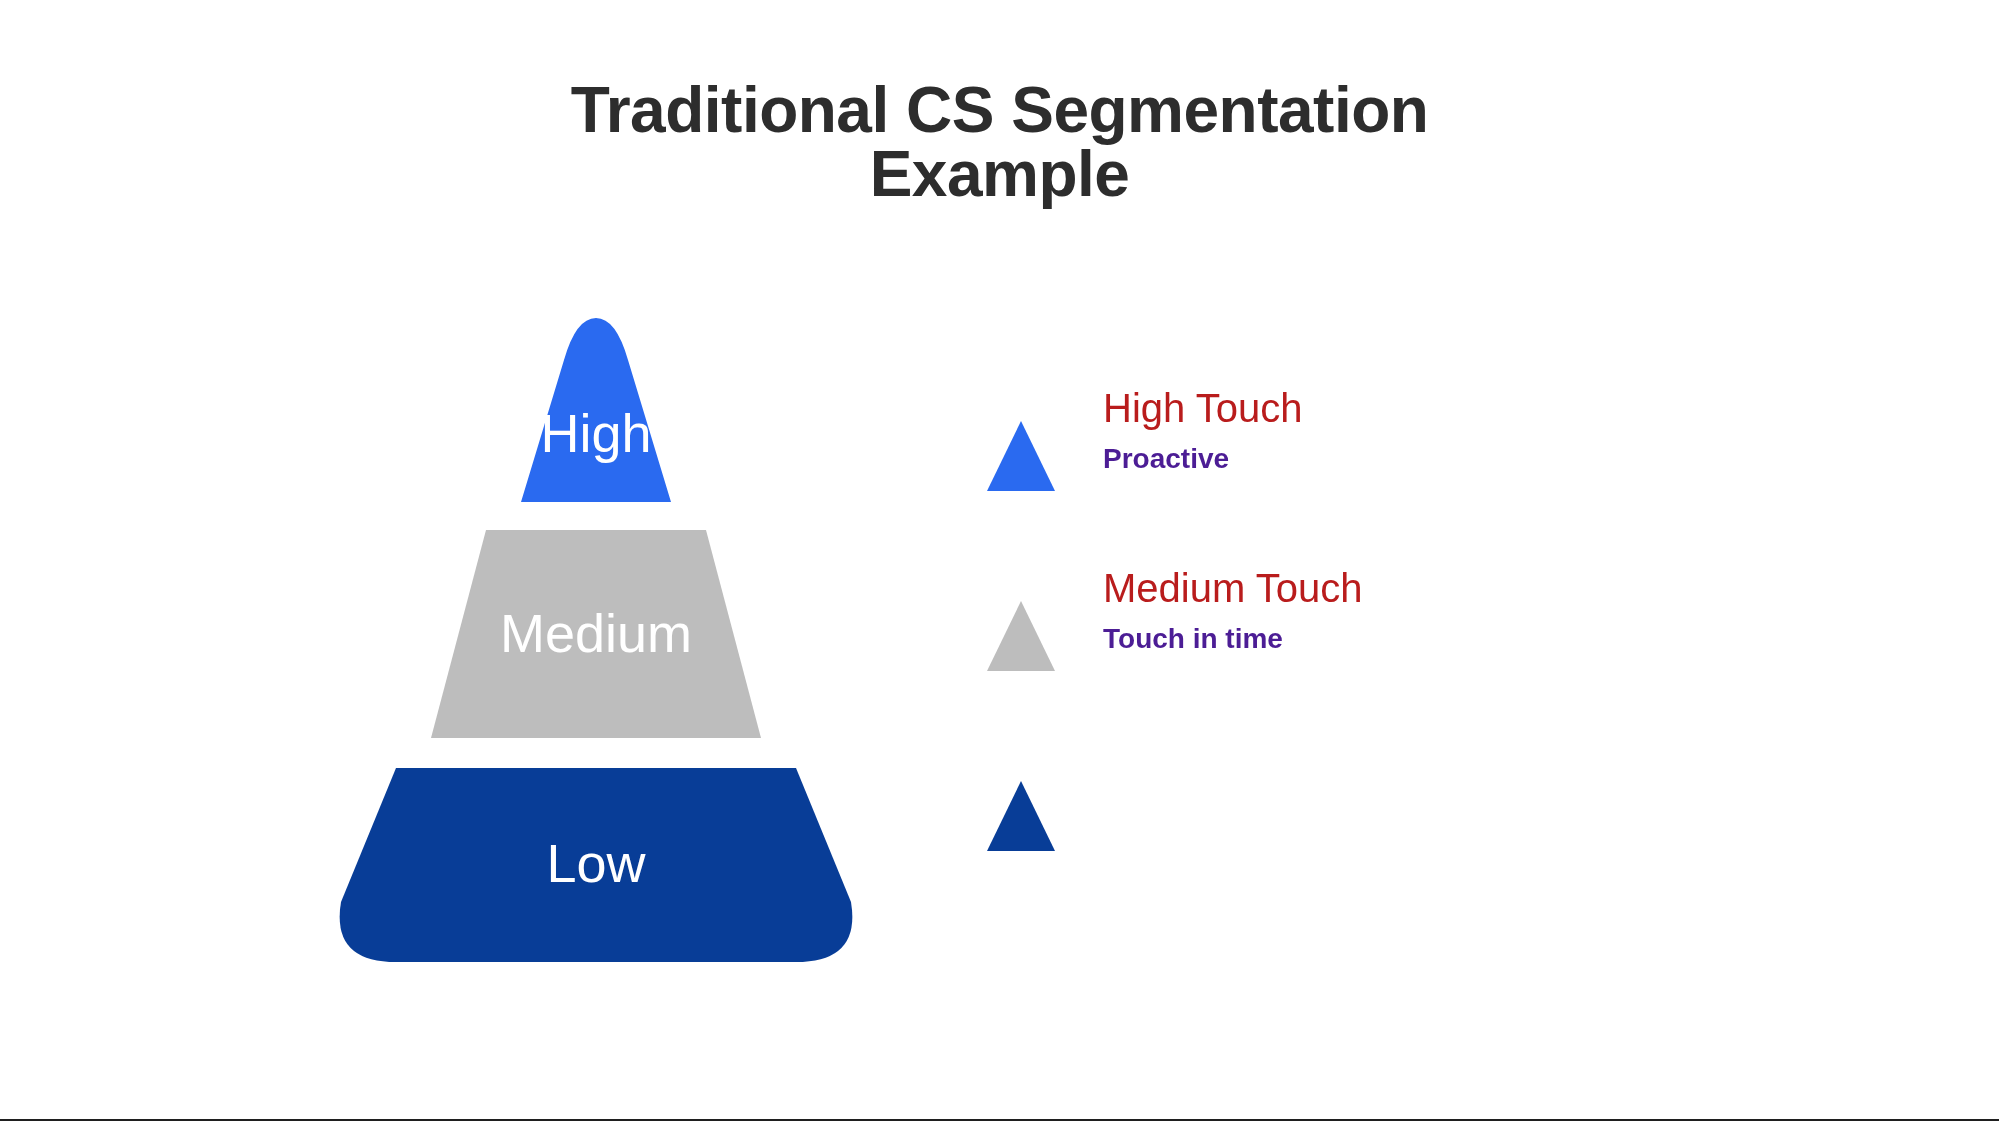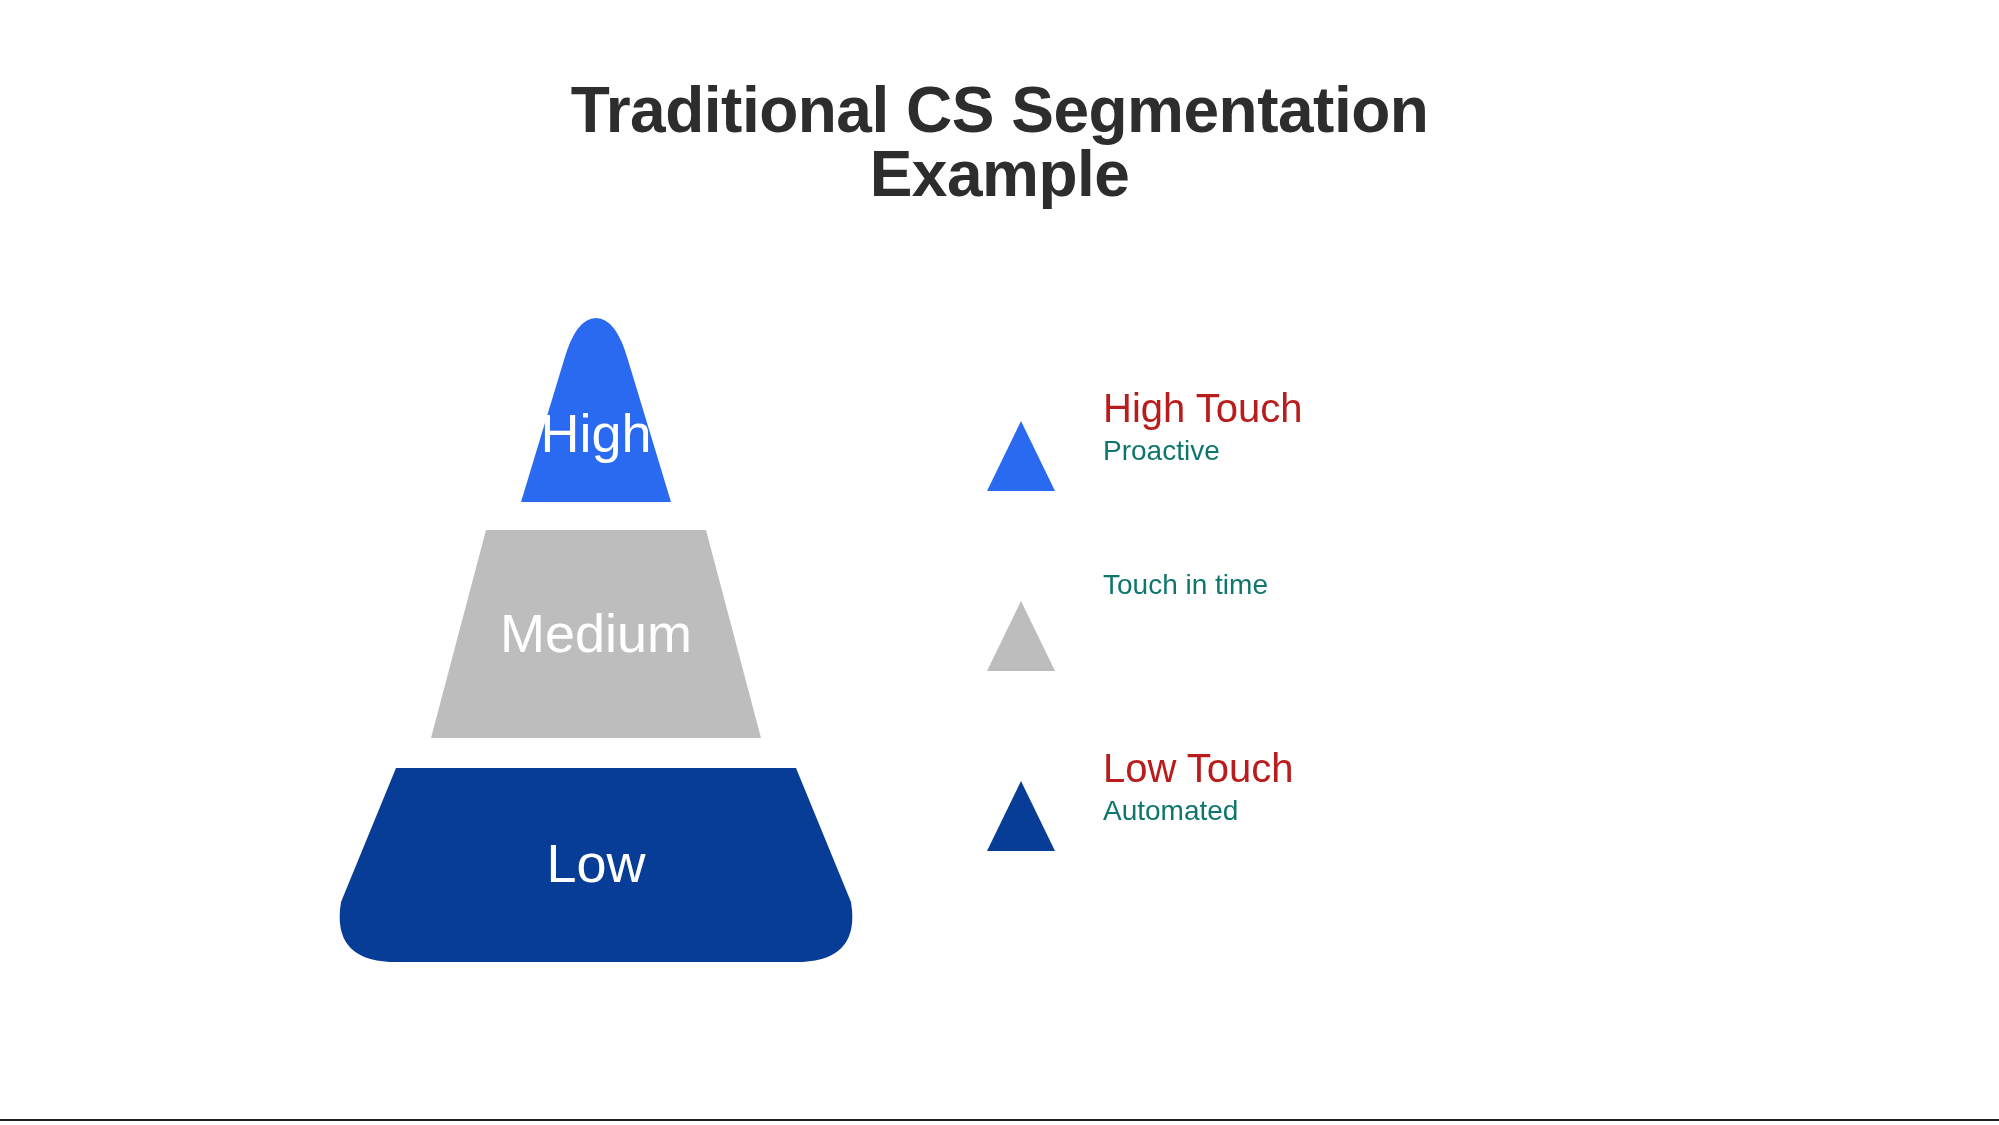--- a/index.html
+++ b/index.html
@@ -93,24 +93,24 @@
   .legend-title {
     display: block;
     font-size: 40px;
     font-weight: normal;
     color: #b91c1c;
     line-height: 1.15;
     white-space: nowrap;
   }
   .legend-sub {
     display: block;
-    margin-top: 4px;
+    margin-top: 12px;
     font-size: 28px;
-    font-weight: normal;
-    color: #0f766e;
+    font-weight: bold;
+    color: #4c1d95;
     line-height: 1.15;
     white-space: nowrap;
   }
 
   
   #bottom-rule {
     position: absolute;
     left: 0;
     bottom: 4px;
     width: 1999px;
@@ -176,33 +176,30 @@
       </span>
     </div>
 
     <div class="legend-row">
       <span class="legend-swatch">
         <svg viewBox="0 0 72 76" xmlns="http://www.w3.org/2000/svg">
           <polygon points="36,4 70,74 2,74" fill="#BDBDBD"></polygon>
         </svg>
       </span>
       <span class="legend-text">
+        <span class="legend-title">Medium Touch</span>
         <span class="legend-sub">Touch in time</span>
       </span>
     </div>
 
     <div class="legend-row">
       <span class="legend-swatch">
         <svg viewBox="0 0 72 76" xmlns="http://www.w3.org/2000/svg">
           <polygon points="36,4 70,74 2,74" fill="#083D97"></polygon>
         </svg>
       </span>
-      <span class="legend-text">
-        <span class="legend-title">Low Touch</span>
-        <span class="legend-sub">Automated</span>
-      </span>
     </div>
 
   </div>
 
   <div id="bottom-rule"></div>
 
 </div>
 
 </body></html>

